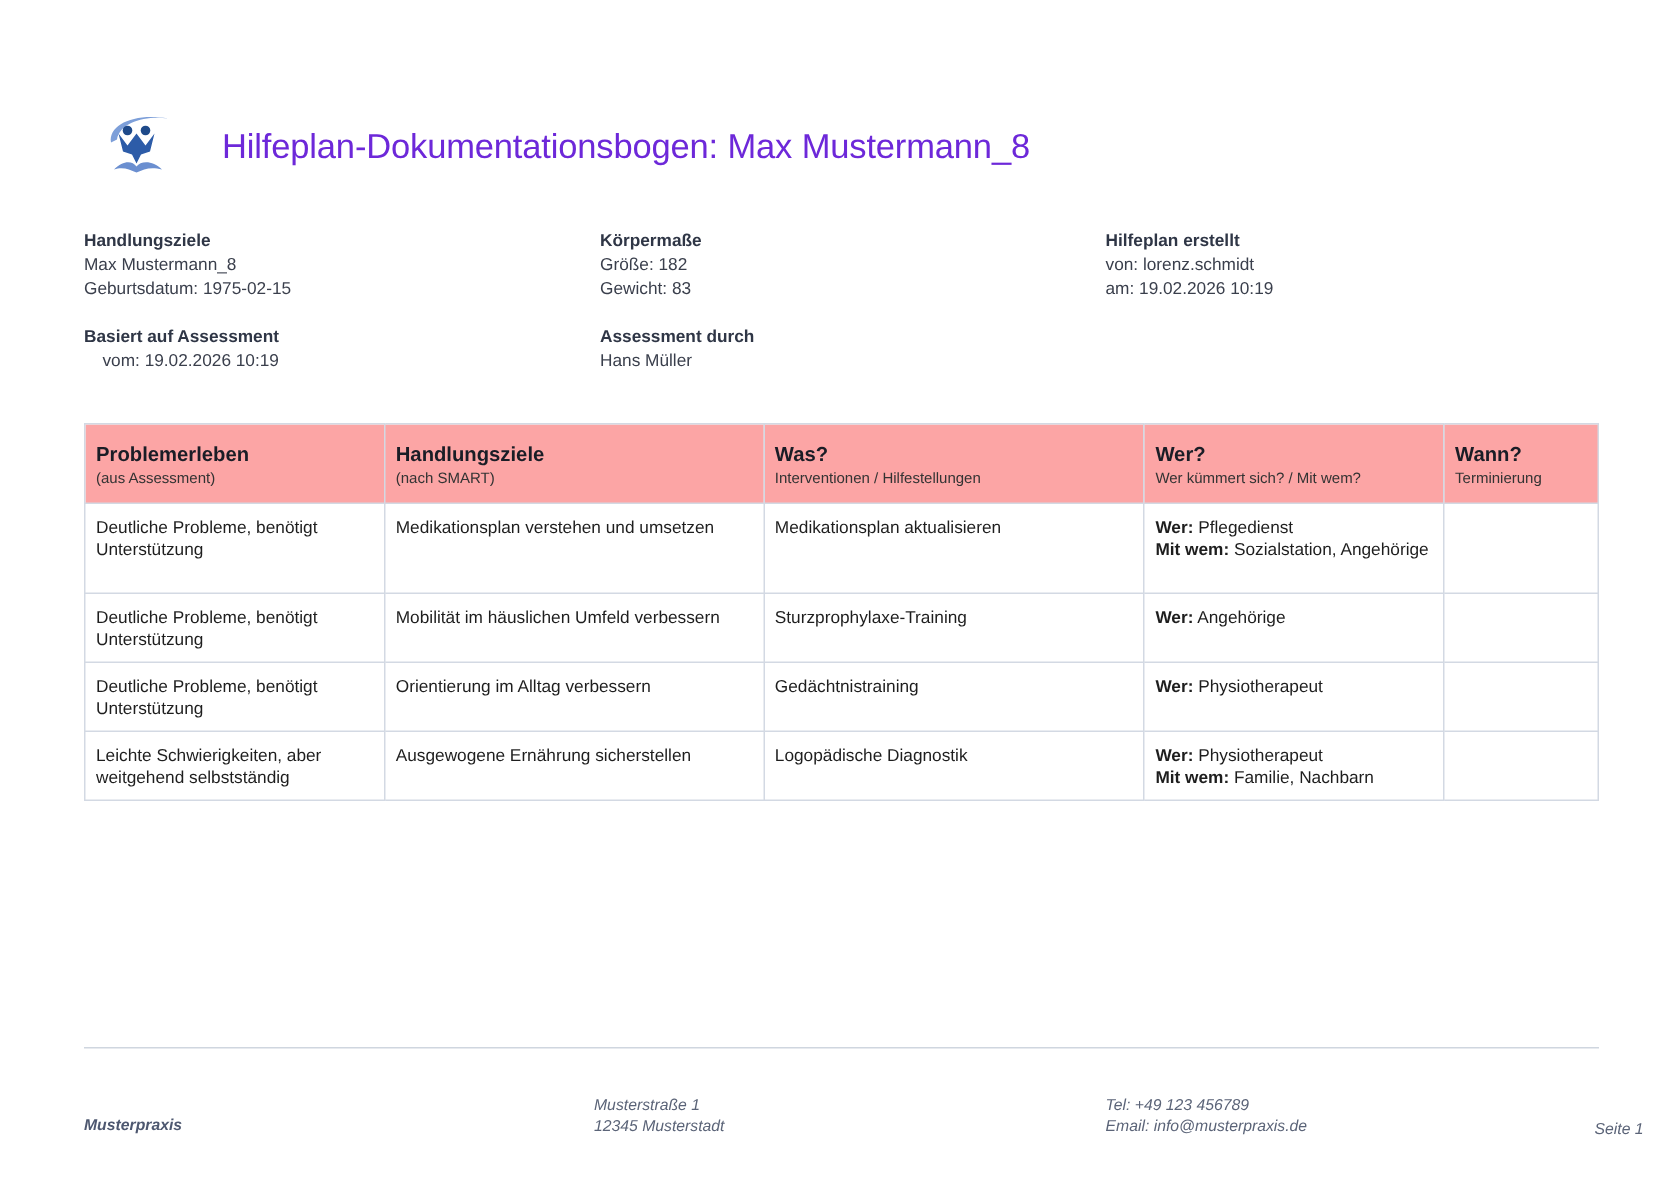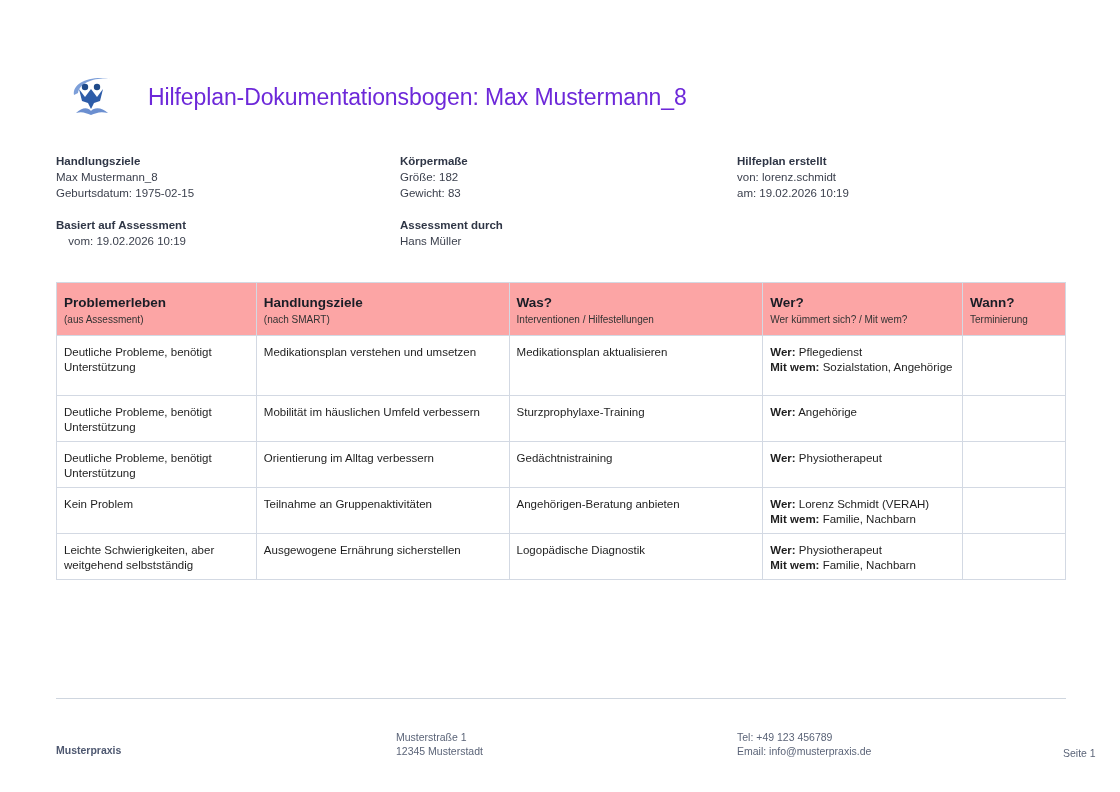--- a/index.html
+++ b/index.html
@@ -15,21 +15,21 @@
 
   table.plan { position: absolute; left: 56px; top: 282px; width: 1010px; border-collapse: collapse; font-size: 11.5px; color: #1e1e1e; }
   table.plan th, table.plan td { border: 1px solid #d3d9e3; vertical-align: top; text-align: left; }
   table.plan th { background: #fca5a5; padding: 11px 7px 7px 7px; height: 53px; }
   table.plan th .h { display: block; font-size: 13.5px; font-weight: bold; color: #1a1d26; line-height: 17px; }
   table.plan th .s { display: block; font-size: 10px; font-weight: normal; color: #333; line-height: 14px; margin-top: 2px; }
   table.plan td { padding: 9px 7px 6px 7px; line-height: 15px; }
   table.plan td b { font-weight: bold; }
 
   .footer-line { position: absolute; left: 56px; top: 698px; width: 1010px; height: 1px; background: #cfd6df; }
-  .foot { position: absolute; font-size: 10.5px; line-height: 14px; color: #5b6478; }
+  .foot { position: absolute; font-size: 10.5px; line-height: 14px; color: #5b6478; font-style: italic; }
   .foot.brand { font-weight: bold; color: #4e5870; }
 </style>
 </head>
 <body>
 
 <div class="header">
   <svg class="logo" viewBox="0 0 46 44">
     <path d="M4 22 C2 10 20 2 42 6 C28 4 10 8 8 20 Z" fill="#7d9fd9"></path>
     <circle cx="15" cy="14" r="3.2" fill="#1f4a8a"></circle>
     <circle cx="27" cy="14" r="3.2" fill="#1f4a8a"></circle>
@@ -118,30 +118,20 @@
     <tr style="height:46px">
       <td>Deutliche Probleme, benötigt Unterstützung</td>
       <td>Orientierung im Alltag verbessern</td>
       <td>Gedächtnistraining</td>
       <td>
         <div><b>Wer:</b> <span>Physiotherapeut</span></div>
       </td>
       <td></td>
     </tr>
     <tr style="height:45px">
-      <td>Kein Problem</td>
-      <td>Teilnahme an Gruppenaktivitäten</td>
-      <td>Angehörigen-Beratung anbieten</td>
-      <td>
-        <div><b>Wer:</b> <span>Lorenz Schmidt (VERAH)</span></div>
-        <div><b>Mit wem:</b> <span>Familie, Nachbarn</span></div>
-      </td>
-      <td></td>
-    </tr>
-    <tr style="height:45px">
       <td>Leichte Schwierigkeiten, aber weitgehend selbstständig</td>
       <td>Ausgewogene Ernährung sicherstellen</td>
       <td>Logopädische Diagnostik</td>
       <td>
         <div><b>Wer:</b> <span>Physiotherapeut</span></div>
         <div><b>Mit wem:</b> <span>Familie, Nachbarn</span></div>
       </td>
       <td></td>
     </tr>
   </tbody>

